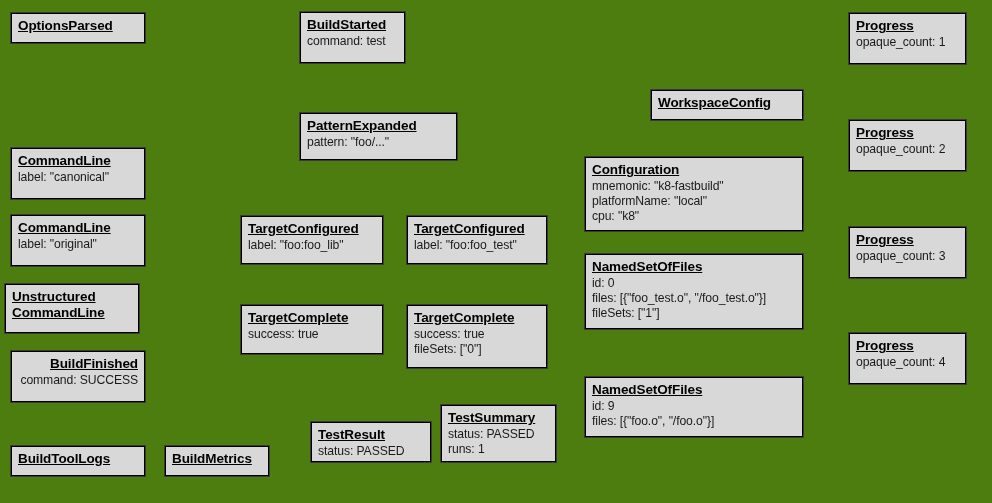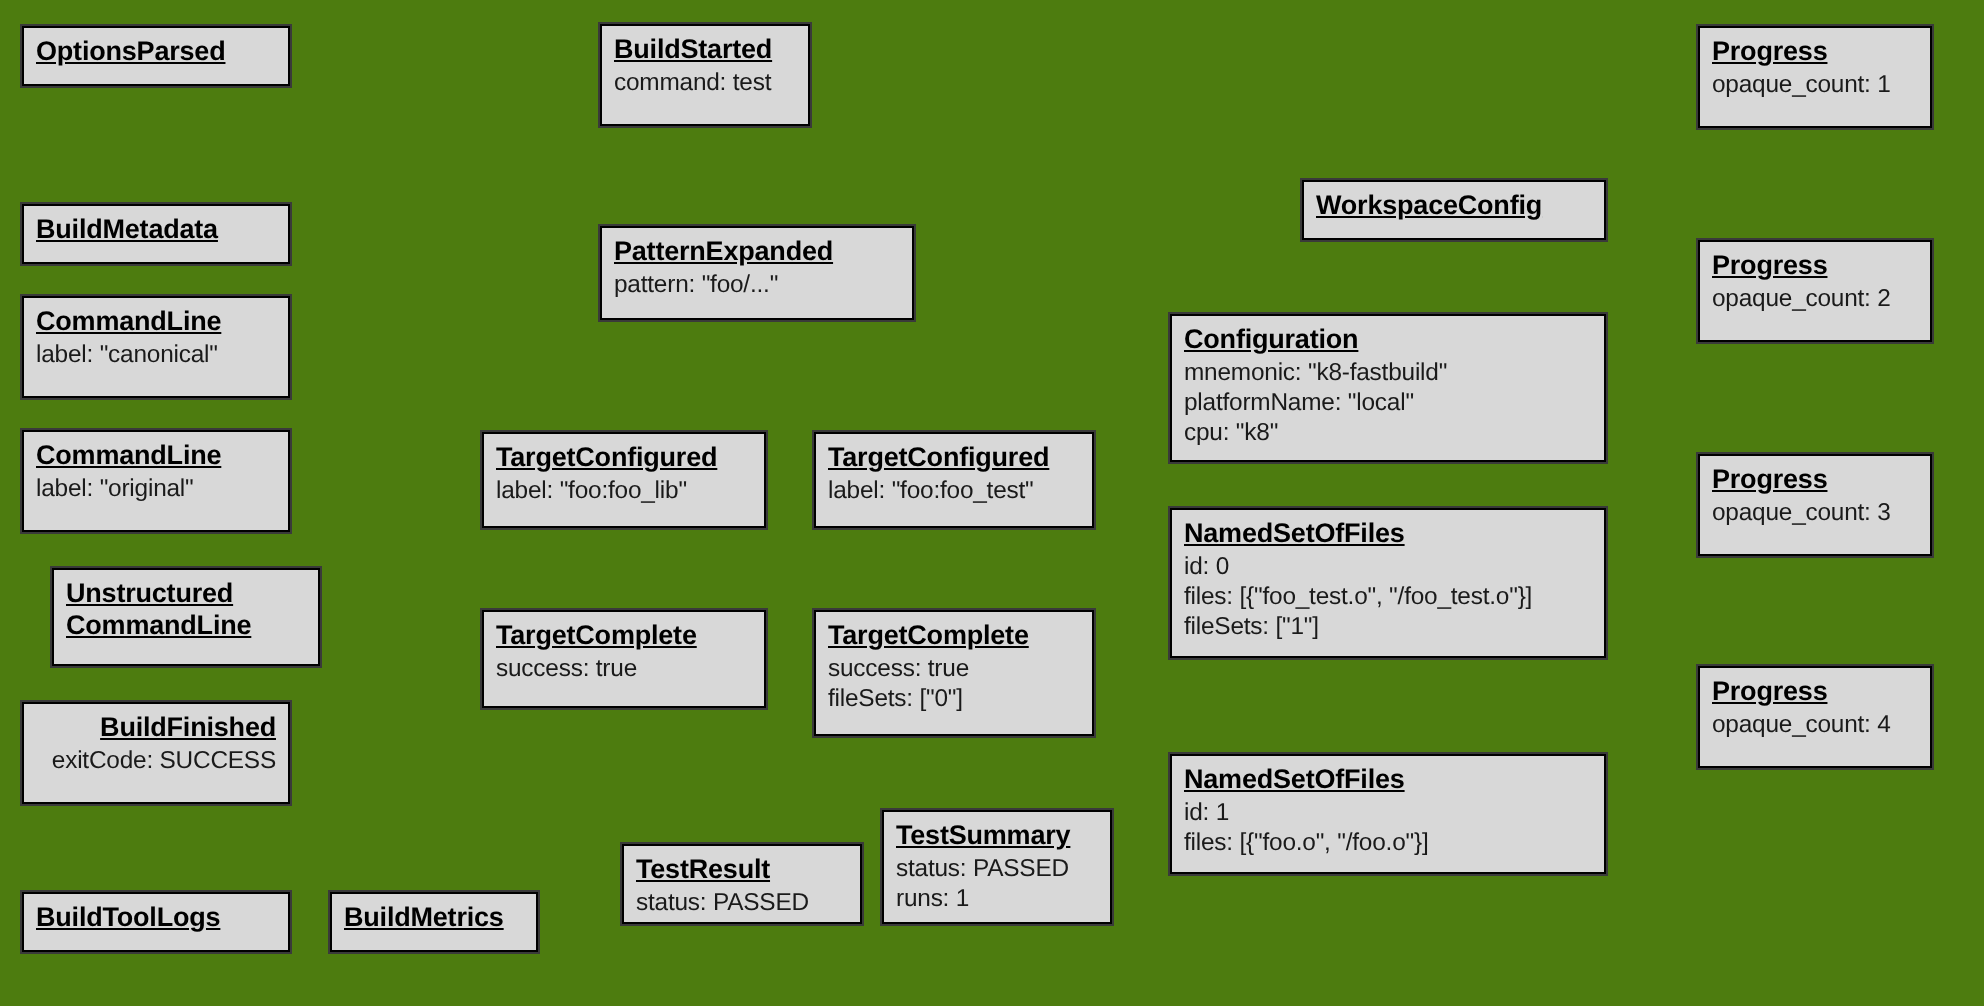--- a/index.html
+++ b/index.html
@@ -54,43 +54,40 @@
     letter-spacing: -0.1px;
   }
 </style>
 </head>
 <body>
 
 <div id="canvas">
     <div class="node" style="left: 11px; top: 13px; width: 134px; height: 30px;">
       <div class="node-title">OptionsParsed</div>
     </div>
-    <div class="node" style="left: 11px; top: 102px; width: 134px; height: 30px;">
-      <div class="node-title">BuildMetadata</div>
-    </div>
     <div class="node" style="left: 11px; top: 148px; width: 134px; height: 51px;">
       <div class="node-title">CommandLine</div>
       <div class="node-attrs">
         <div class="node-attr">label: "canonical"</div>
       </div>
     </div>
     <div class="node" style="left: 11px; top: 215px; width: 134px; height: 51px;">
       <div class="node-title">CommandLine</div>
       <div class="node-attrs">
         <div class="node-attr">label: "original"</div>
       </div>
     </div>
-    <div class="node" style="left: 26px; top: 284px; width: 134px; height: 49px;">
+    <div class="node" style="left: 5px; top: 284px; width: 134px; height: 49px;">
       <div class="node-title">Unstructured
 CommandLine</div>
     </div>
     <div class="node" style="left: 11px; top: 351px; width: 134px; height: 51px; text-align: right;">
       <div class="node-title">BuildFinished</div>
       <div class="node-attrs">
-        <div class="node-attr">exitCode: SUCCESS</div>
+        <div class="node-attr">command: SUCCESS</div>
       </div>
     </div>
     <div class="node" style="left: 11px; top: 446px; width: 134px; height: 30px;">
       <div class="node-title">BuildToolLogs</div>
     </div>
     <div class="node" style="left: 165px; top: 446px; width: 104px; height: 30px;">
       <div class="node-title">BuildMetrics</div>
     </div>
     <div class="node" style="left: 300px; top: 12px; width: 105px; height: 51px;">
       <div class="node-title">BuildStarted</div>
@@ -157,21 +154,21 @@
       <div class="node-title">NamedSetOfFiles</div>
       <div class="node-attrs">
         <div class="node-attr">id: 0</div>
         <div class="node-attr">files: [{"foo_test.o", "/foo_test.o"}]</div>
         <div class="node-attr">fileSets: ["1"]</div>
       </div>
     </div>
     <div class="node" style="left: 585px; top: 377px; width: 218px; height: 60px;">
       <div class="node-title">NamedSetOfFiles</div>
       <div class="node-attrs">
-        <div class="node-attr">id: 1</div>
+        <div class="node-attr">id: 9</div>
         <div class="node-attr">files: [{"foo.o", "/foo.o"}]</div>
       </div>
     </div>
     <div class="node" style="left: 849px; top: 13px; width: 117px; height: 51px;">
       <div class="node-title">Progress</div>
       <div class="node-attrs">
         <div class="node-attr">opaque_count: 1</div>
       </div>
     </div>
     <div class="node" style="left: 849px; top: 120px; width: 117px; height: 51px;">

